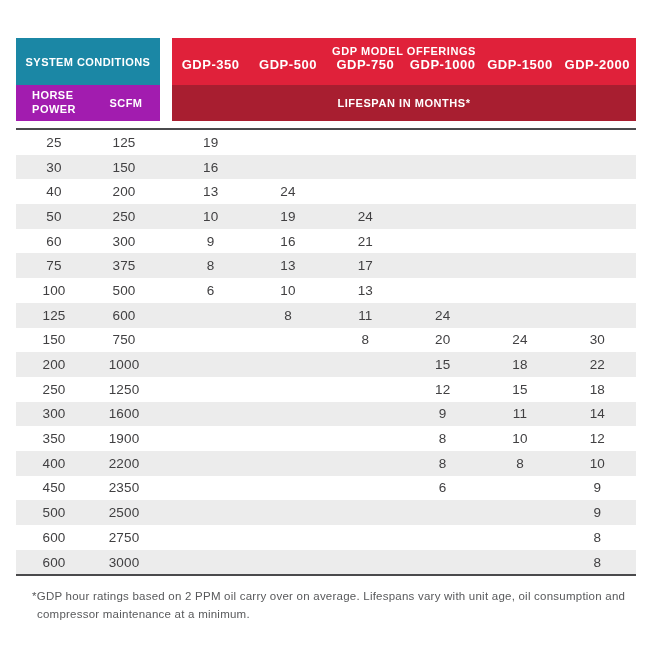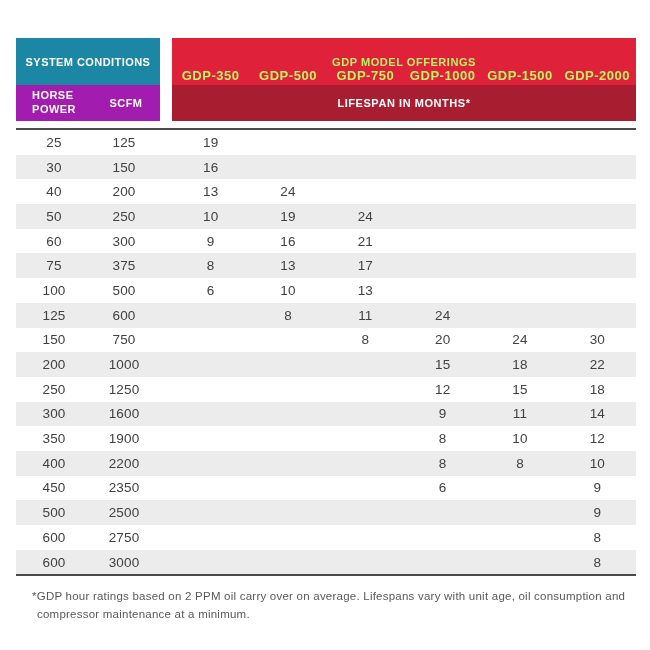--- a/index.html
+++ b/index.html
@@ -24,23 +24,23 @@
     font-size: 11px; font-weight: bold; letter-spacing: 0.04em;
   }
   .cond-cell.hp { width: 76px; }
   .cond-cell.scfm { width: 68px; }
   .hp-lines { display: flex; flex-direction: column; text-align: left; line-height: 1.25; }
 
   .gap { width: 12px; background: transparent; }
 
   .model-block { flex: 1; display: flex; flex-direction: column; }
   .model-top {
-    height: 47px; background: #E0213A; color: #bef264;
+    height: 47px; background: #E0213A; color: #ffffff;
     display: flex; flex-direction: column; 
-    padding: 18px 0 7px 0;
+    padding: 7px 0 7px 0;
   }
   .model-title {
     text-align: center; font-size: 11px; font-weight: bold; letter-spacing: 0.05em;
   }
   .model-labels { display: flex; }
   .model-labels span {
     flex: 1; text-align: center; font-size: 13px; font-weight: bold; letter-spacing: 0.04em;
   }
   .model-bottom {
     height: 36px; background: #A81E30; color: #fff;

